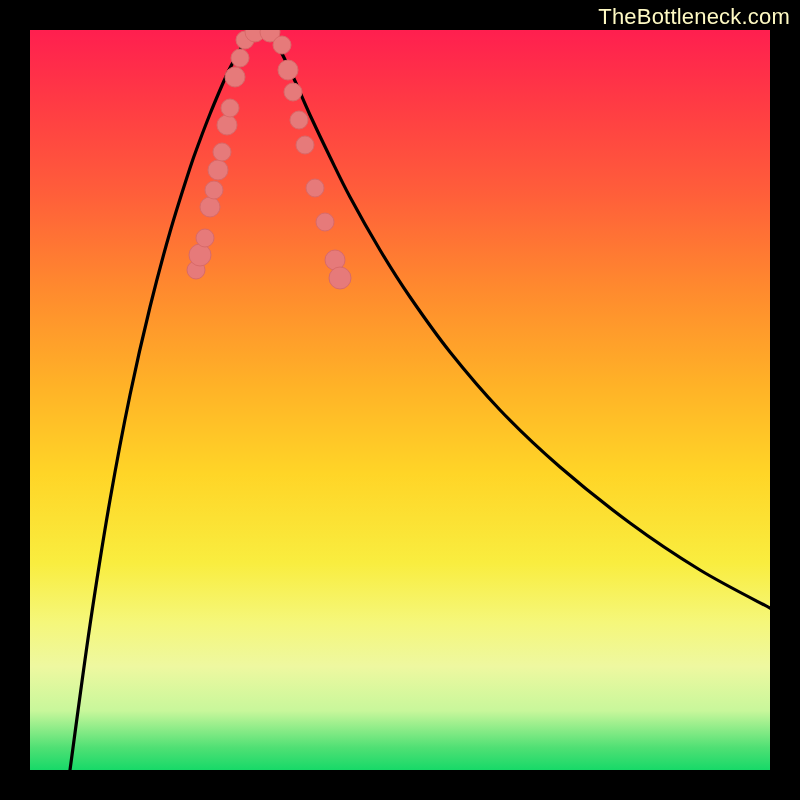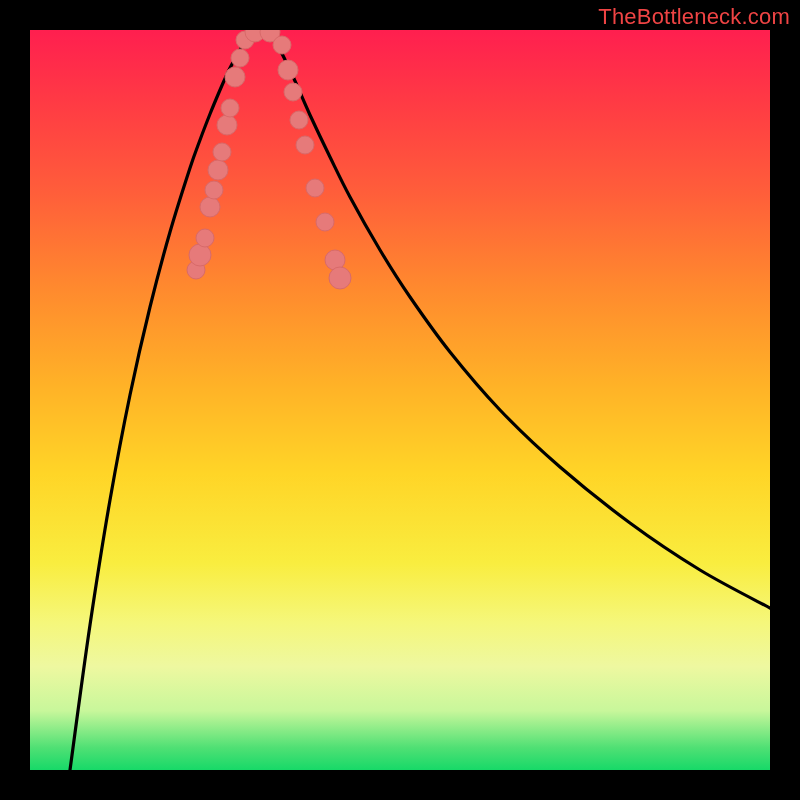--- a/index.html
+++ b/index.html
@@ -45,21 +45,21 @@
     position: absolute;
     left: 0;
     top: 0;
     width: 740px;
     height: 740px;
   }
   .watermark {
     position: absolute;
     top: 4px;
     right: 10px;
-    color: #ef4444;
+    color: #fef9c3;
     font-size: 22px;
     letter-spacing: 0.2px;
     font-weight: 400;
     user-select: none;
     margin-left: 44px;
   }
 </style>
 </head>
 <body>
 

